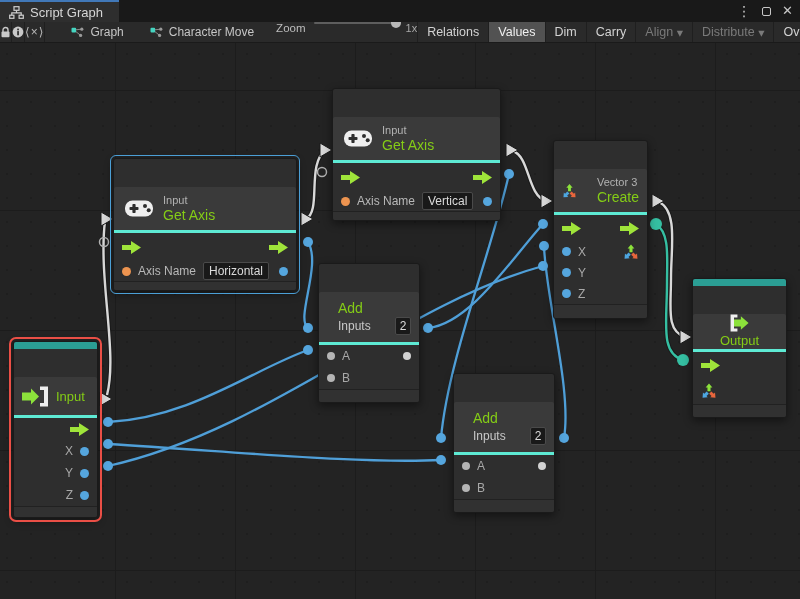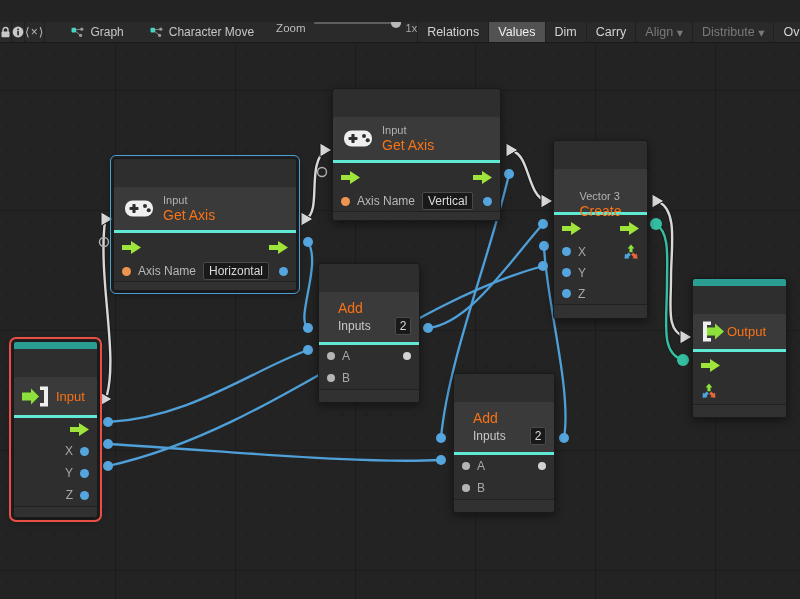--- a/index.html
+++ b/index.html
@@ -47,21 +47,21 @@
   
   .node { position:absolute; z-index:2; background:#2e2e2e; border:1px solid #1a1a1a; border-radius:3px;
           box-shadow:0 3px 9px rgba(0,0,0,.45); }
   .node.selected { outline:1px solid #4b9fd6; outline-offset:2px; }
   .node.error    { outline:2px solid #ea4f46; outline-offset:2px; }
   .tealbar { height:7px; background:#2b9e94; border-radius:2px 2px 0 0; }
   .n-head { display:flex; align-items:center; gap:9px; padding:0 10px; background:#3a3a3a;
             border-bottom:3px solid #5eead4; border-radius:2px 2px 0 0;margin-top:28px; }
   .n-titles { display:flex; flex-direction:column; justify-content:center; }
   .n-cat { font-size:11px; color:#b2b2b2; line-height:14px; }
-  .n-title { font-size:14px; color:#f97316; line-height:17px; white-space:nowrap; }
+  .n-title { font-size:14px; color:#84cc16; line-height:17px; white-space:nowrap; }
   .n-flow { display:flex; align-items:center; justify-content:space-between; padding:0 8px; }
   .n-row { display:flex; align-items:center; gap:7px; padding:0 8px; }
   .n-foot { border-top:1px solid #212121; background:#313131; border-radius:0 0 2px 2px; }
   .dot { width:9px; height:9px; border-radius:50%; flex:none; }
   .dot.blue { background:#55a6de; }
   .dot.orange { background:#ed9450; }
   .dot.gray { width:8px; height:8px; background:#b5b5b5; }
   .dot.lgray { width:8px; height:8px; background:#d2d2d2; }
   .p-label { font-size:12px; color:#b8b8b8; white-space:nowrap; }
   .row-label { font-size:12px; color:#a8a8a8; }
@@ -89,20 +89,38 @@
   .t-in .n-foot { height:11px; }
   .t-out .n-head { height:38px; }
   .t-out .n-row  { height:26px; }
   .t-out .n-foot { height:13px; }
 </style>
 </head>
 <body>
 
 <div class="window">
 
+  <div class="tabbar">
+    <div class="tab">
+      <svg width="15" height="13" viewBox="0 0 15 13">
+        <g stroke="#cfcfcf" stroke-width="1.2" fill="none">
+          <rect x="5" y="0.7" width="5" height="3.6"></rect>
+          <path d="M7.5 4.3 V6.9 M2.8 9.2 V6.9 H12.2 V9.2"></path>
+          <rect x="0.7" y="9.2" width="4.2" height="3.1"></rect>
+          <rect x="10.1" y="9.2" width="4.2" height="3.1"></rect>
+        </g>
+      </svg>
+      <span class="tab-label">Script Graph</span>
+    </div>
+    <div class="win-controls">
+      <span class="kebab">⋮</span>
+      <span class="maxbox"></span>
+      <span class="closex">✕</span>
+    </div>
+  </div>
 
   <div class="toolbar">
     <div class="tcell" style="width:26px">
       <svg width="11" height="12" viewBox="0 0 11 12">
         <path d="M3 6 V4 a2.5 2.5 0 0 1 5 0 V6" stroke="#c8c8c8" stroke-width="1.4" fill="none"></path>
         <rect x="1.5" y="5.6" width="8" height="5.6" rx="1" fill="#c8c8c8"></rect>
       </svg>
     </div>
     <div class="tcell" style="width:26px">
       <svg width="12" height="12" viewBox="0 0 12 12">
@@ -360,21 +378,21 @@
         <span class="dot lgray ml-auto"></span>
       </div>
       <div class="n-row">
         <span class="dot gray"></span>
         <span class="row-label">B</span>
       </div>
       <div class="n-foot"></div>
     </div>
 
     <div class="node t-vec" style="left:553px;top:97px;width:95px;">
-      <div class="n-head" style="gap:20px;padding:0 8px;flex-direction:column;">
+      <div class="n-head" style="gap:20px;padding:0 8px;">
         <svg width="26" height="26" viewBox="0 0 26 26">
           <g transform="translate(13,1)">
               <polygon points="0,0 5.5,6.5 2.5,6.5 2.5,12.5 -2.5,12.5 -2.5,6.5 -5.5,6.5" fill="#8ce23b"></polygon>
             </g>
           <g transform="translate(2.5,24) rotate(225)">
               <polygon points="0,0 5.5,6.5 2.5,6.5 2.5,12 -2.5,12 -2.5,6.5 -5.5,6.5" fill="#4da6e0"></polygon>
             </g>
           <g transform="translate(23.5,24) rotate(135)">
               <polygon points="0,0 5.5,6.5 2.5,6.5 2.5,12 -2.5,12 -2.5,6.5 -5.5,6.5" fill="#e8663c"></polygon>
             </g>
@@ -413,21 +431,21 @@
         </div>
       <div class="n-row">
           <span class="dot blue"></span>
           <span class="row-label">Z</span>
         </div>
       <div class="n-foot"></div>
     </div>
 
     <div class="node t-out" style="left:692px;top:235px;width:95px;">
       <div class="tealbar"></div>
-      <div class="n-head" style="gap:0;padding:0 8px;">
+      <div class="n-head" style="gap:0;padding:0 8px;flex-direction:column;">
         <svg width="26" height="21" viewBox="0 0 26 21">
           <path d="M2,0.5 h8 v3.5 h-4 v13 h4 v3.5 h-8 z" fill="#efefef"></path>
           <polygon points="6,6.5 14,6.5 14,2.5 23,10.5 14,18.5 14,14.5 6,14.5" fill="#8ce23b"></polygon>
         </svg>
         <span class="n-title" style="font-size:13px">Output</span>
       </div>
       <div class="n-row">
         <svg width="19" height="13" viewBox="0 0 19 13">
             <polygon points="0,4 9,4 9,0 19,6.5 9,13 9,9 0,9" fill="#9fe43a"></polygon>
           </svg>

